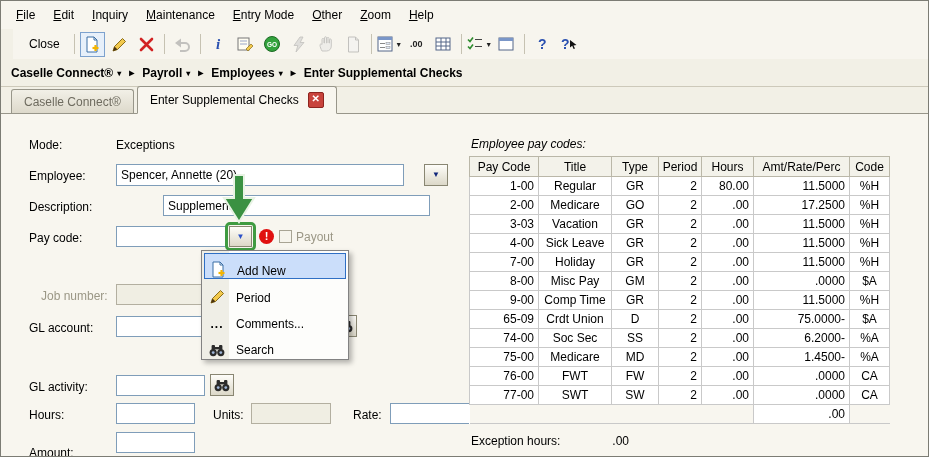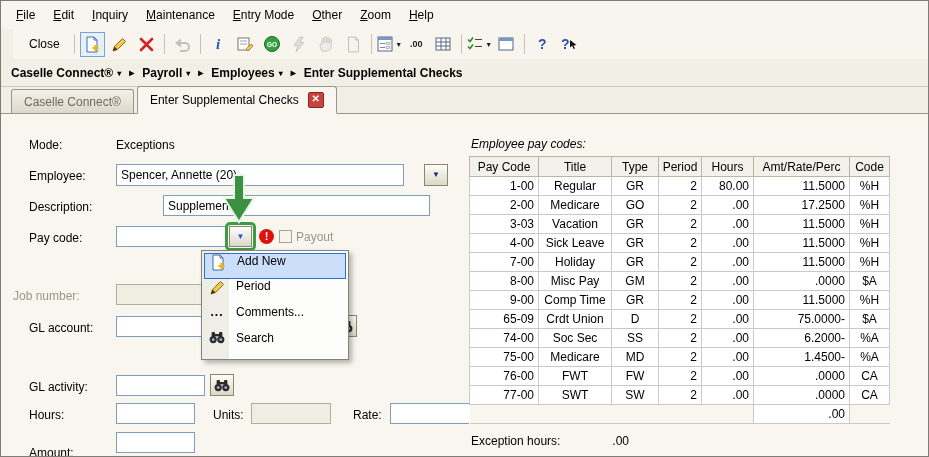--- a/index.html
+++ b/index.html
@@ -58,21 +58,21 @@
   .green-box{position:absolute;border:3px solid #3f9b41;border-radius:5px;z-index:5;box-sizing:border-box;}
   .green-arrow{position:absolute;z-index:6;}
   .excl{position:absolute;width:15px;height:15px;border-radius:50%;background:#e01010;color:#fff;
         font-weight:bold;font-size:11px;line-height:15px;text-align:center;}
   .chk{position:absolute;width:13px;height:13px;background:#f6f4ec;border:1px solid #a8a494;box-sizing:border-box;}
 
   
   .cmenu{position:absolute;left:200px;top:136px;width:148px;box-sizing:border-box;padding:2px;
          background:linear-gradient(to right,#efeee6 0,#efeee6 27px,#fdfdfb 27px);
          border:1px solid #828282;box-shadow:3px 3px 5px rgba(0,0,0,.28);z-index:10;}
-  .menu-row{height:26px;display:flex;align-items:flex-start;box-sizing:border-box;padding:0 4px 0 2px;}
+  .menu-row{height:26px;display:flex;align-items:flex-end;box-sizing:border-box;padding:0 4px 0 2px;}
   .menu-row.selected{background:#cbdefa;border:1px solid #2f6fc4;}
   .mi-icon{width:22px;display:flex;align-items:center;justify-content:center;}
   .mi-label{margin-left:8px;}
 
   
   .panel-title{position:absolute;left:470px;top:23px;font-style:italic;}
   .tblwrap{position:absolute;left:468px;top:42px;}
   .paytable{border-collapse:collapse;table-layout:fixed;width:421px;background:#fff;font-size:12px;}
   .paytable th{background:#f3f2ea;border:1px solid #bab7a8;font-weight:400;height:19px;padding:0 2px;
                white-space:nowrap;overflow:hidden;}
@@ -287,21 +287,21 @@
       <span class="combo-arrow blue">▼</span>
     </div>
     <div class="green-box" style="left:224px;top:108px;width:31px;height:29px"></div>
     <svg class="green-arrow" style="left:221px;top:60px" width="34" height="50" viewBox="0 0 34 50">
       <polygon points="12,1 22,1 22,24 32,24 17,48 2,24 12,24" fill="#3a9142" stroke="#e8f3e4" stroke-width="2"></polygon>
     </svg>
     <span class="excl" style="left:258px;top:115px">!</span>
     <span class="chk" style="left:278px;top:116px"></span>
     <span class="lbl dis" style="left:295px;top:116px">Payout</span>
 
-    <span class="lbl dis" style="left:12px;top:175px">Job number:</span>
+    <span class="lbl dis" style="left:40px;top:175px">Job number:</span>
     <input class="tinput dis" style="left: 115px; top: 170px; width: 116px; height: 21px;" disabled="" value="">
 
     <span class="lbl" style="left:28px;top:207px">GL account:</span>
     <input class="tinput" style="left: 115px; top: 202px; width: 212px; height: 21px;" value="">
     <div class="btn3d" style="left:332px;top:201px;width:24px;height:22px">
       <span class="tb-ic">
           <svg width="16" height="13" viewBox="0 0 16 13">
             <rect x="2.6" y="1" width="3.4" height="5" rx="1" fill="#2b2b2b"></rect>
             <rect x="10" y="1" width="3.4" height="5" rx="1" fill="#2b2b2b"></rect>
             <rect x="6" y="3" width="4" height="2.4" fill="#2b2b2b"></rect>

